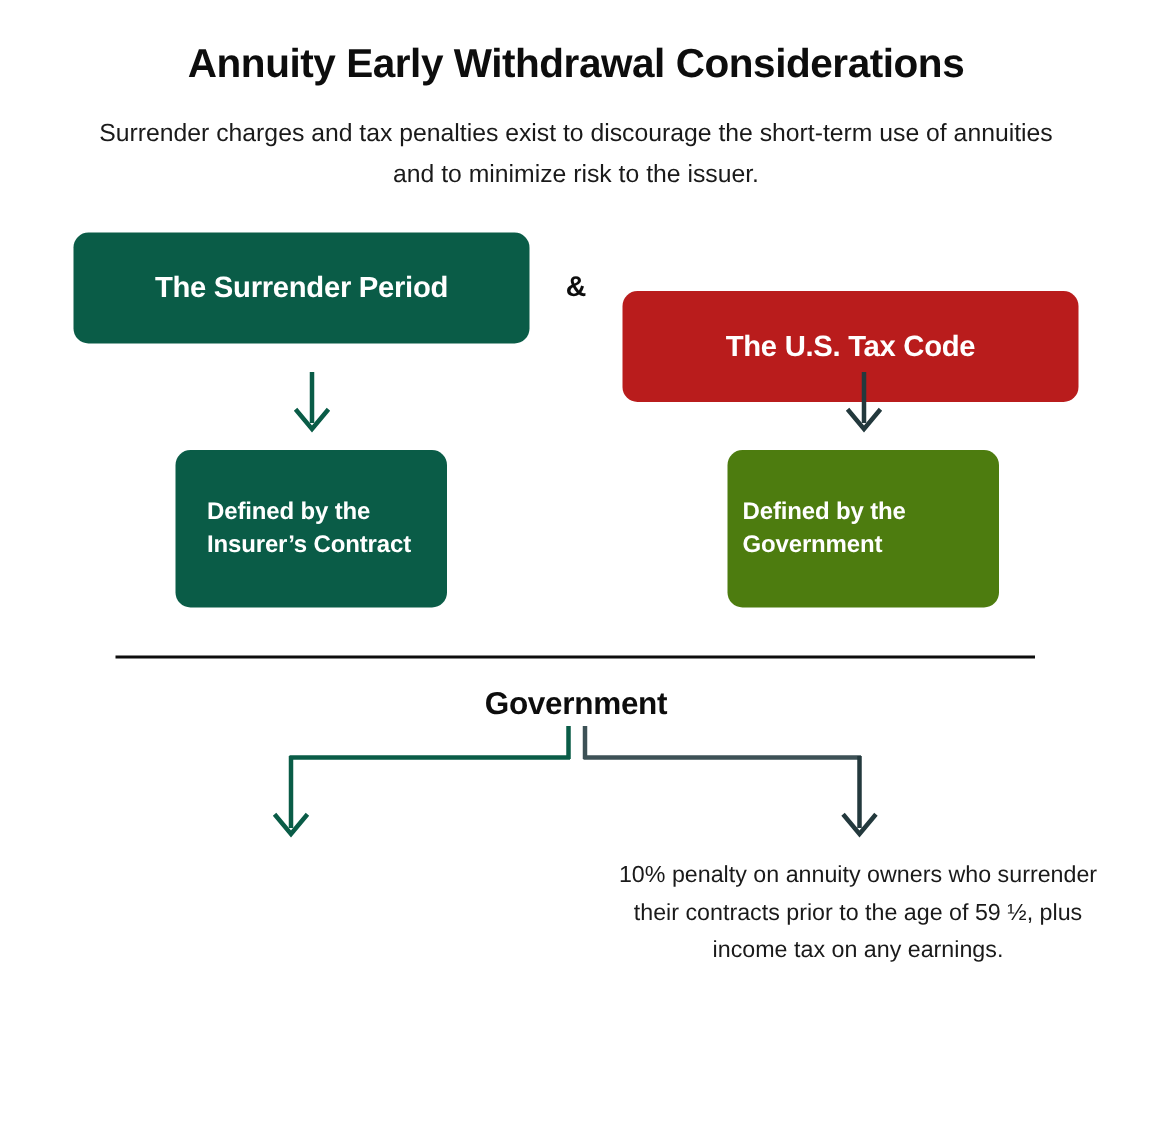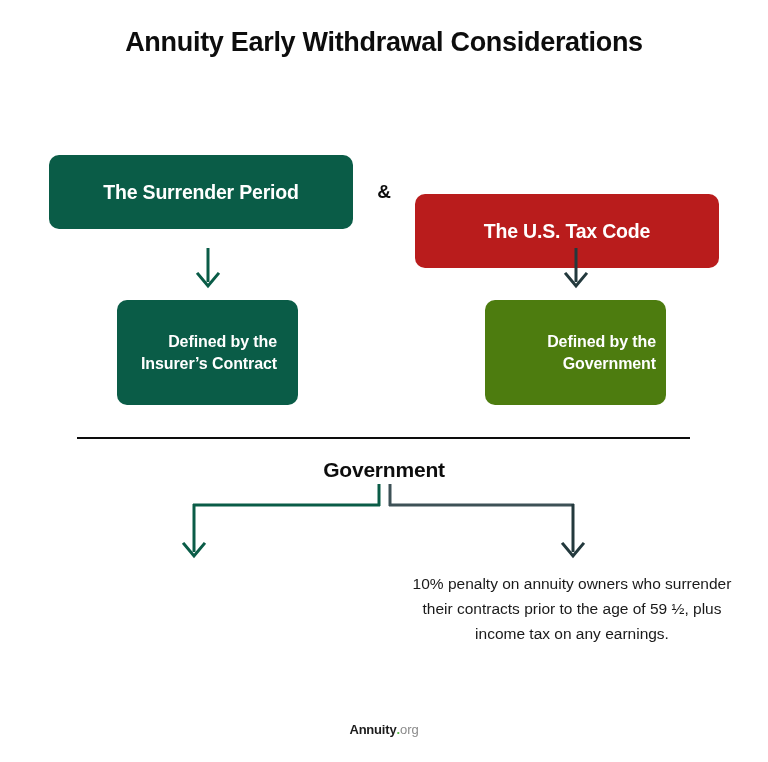--- a/index.html
+++ b/index.html
@@ -46,21 +46,21 @@
 
   
   .pill {
     position: absolute;
     display: flex;
     align-items: center;
     justify-content: center;
     border-radius: 10px;
     color: #ffffff;
     font-weight: bold;
-    text-align: right;
+    text-align: left;
     box-sizing: border-box;
   }
   .pill-top {
     font-size: 19.5px;
     letter-spacing: -0.2px;
   }
   .pill-sub {
     font-size: 16px;
     line-height: 22px;
     letter-spacing: -0.1px;
@@ -186,20 +186,21 @@
     letter-spacing: -0.1px;
   }
 </style>
 </head>
 <body>
 
 <div class="infographic">
 
   <div class="title">Annuity Early Withdrawal Considerations</div>
 
+  <div class="subtitle">Surrender charges and tax penalties exist to discourage the short-term use of annuities and to minimize risk to the issuer.</div>
 
   <div class="pill pill-top" id="box-surrender" style="background:#0a5c47;">The Surrender Period</div>
 
   <div class="ampersand">&amp;</div>
 
   <div class="pill pill-top" id="box-taxcode" style="background:#b91c1c;margin-top:39px;">The U.S. Tax Code</div>
 
   <svg class="arrow-down" id="arrow-surrender" viewBox="0 0 30 42">
     <line x1="15" y1="0" x2="15" y2="34" stroke="#0a5c47" stroke-width="3"></line>
     <polyline points="5,26 15,38 25,26" fill="none" stroke="#0a5c47" stroke-width="3" stroke-linecap="square"></polyline>
@@ -231,17 +232,14 @@
       <line x1="390" y1="0" x2="390" y2="22" stroke="#3d5156" stroke-width="3"></line>
       <line x1="389" y1="21" x2="574" y2="21" stroke="#3d5156" stroke-width="3"></line>
       <line x1="573" y1="20" x2="573" y2="68" stroke="#23393d" stroke-width="3"></line>
       <polyline points="563,60 573,72 583,60" fill="none" stroke="#23393d" stroke-width="3" stroke-linecap="square"></polyline>
     </g>
   </svg>
 
 
   <div class="leaf-text" id="leaf-right">10% penalty on annuity owners who surrender their contracts prior to the age of 59 ½, plus income tax on any earnings.</div>
 
-  <div class="footer-logo">
-    <span class="logo-main">Annuity</span><span class="logo-dot">.</span><span class="logo-tld">org</span>
-  </div>
 
 </div>
 
 </body></html>

